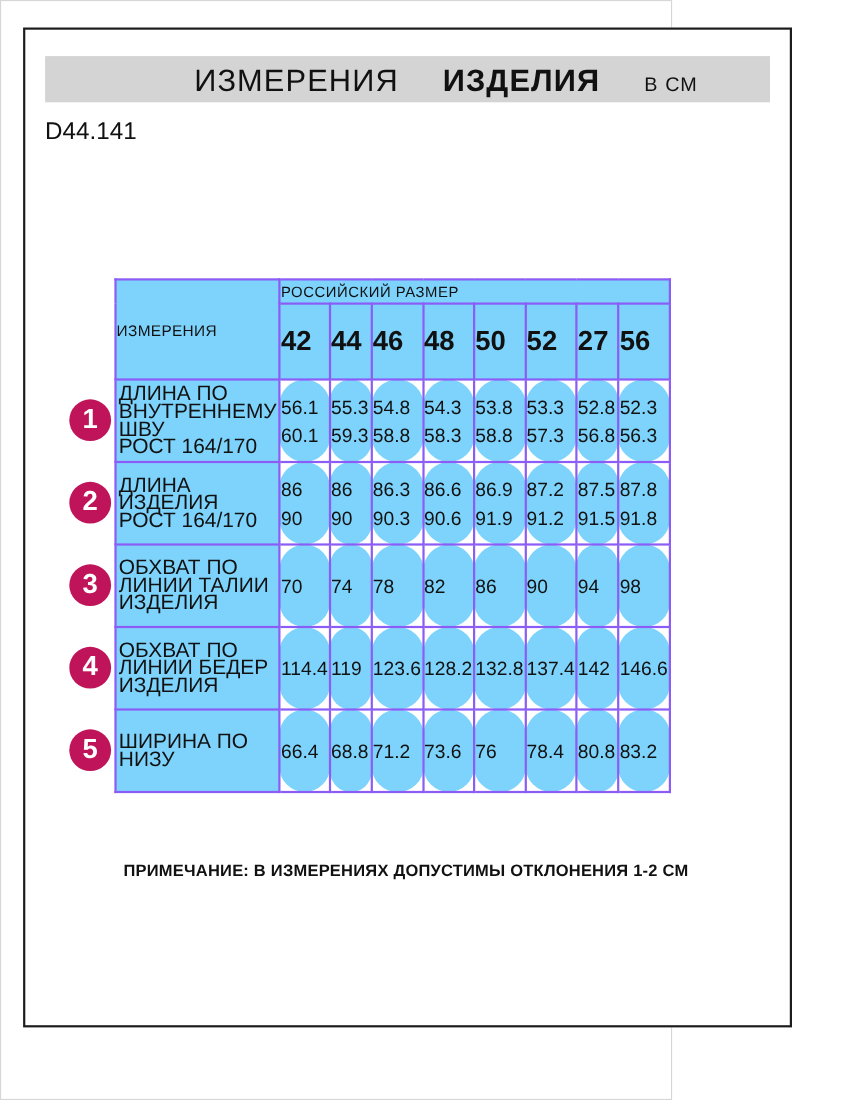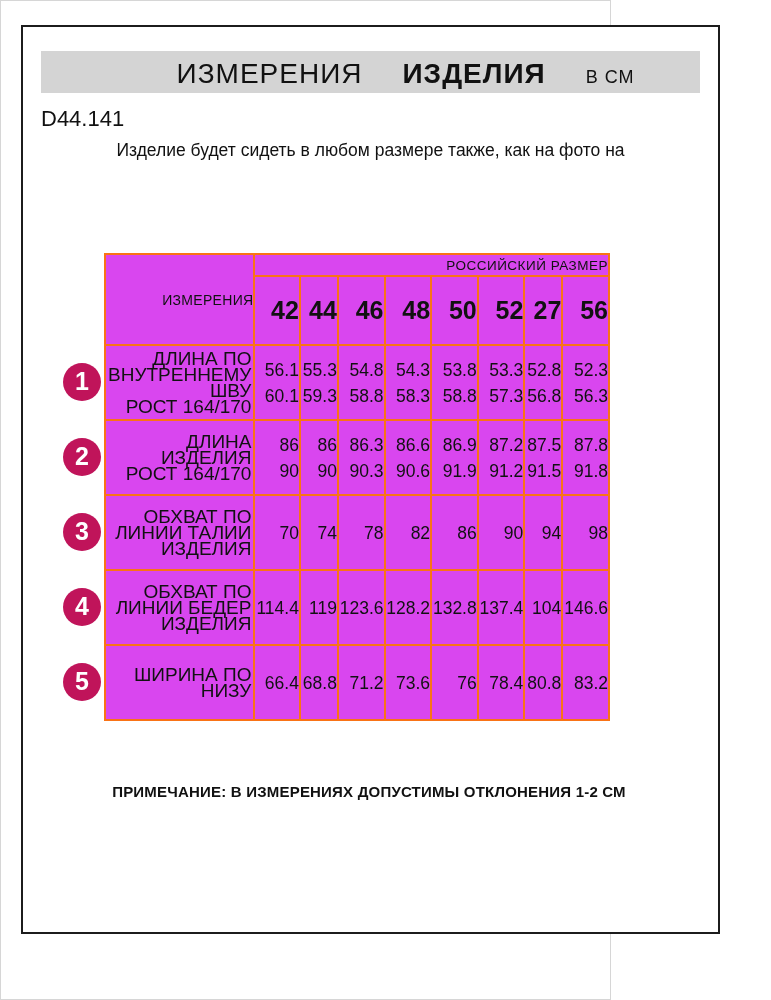--- a/index.html
+++ b/index.html
@@ -43,30 +43,30 @@
     position: absolute; left: 40px; top: 138px;
     width: 659px; text-align: center;
     font-size: 17.5px; line-height: 23px; font-weight: 400;
   }
   table.size-table {
     position: absolute; left: 103px; top: 252px;
     border-collapse: collapse;
     table-layout: fixed;
   }
   .size-table th, .size-table td {
-    border: 2px solid #f97316;
-    text-align: right; vertical-align: middle;
-    background: #d946ef;
+    border: 2px solid #8b5cf6;
+    text-align: left; vertical-align: middle;
+    background: #7dd3fc;
   }
   .corner-th { width: 106px; font-size: 14px; font-weight: 400; letter-spacing: 0.3px; }
   .group-th { height: 22px; font-size: 13.5px; font-weight: 400; letter-spacing: 0.5px; }
   .size-th { width: 53px; height: 69px; font-size: 25px; font-weight: 700; }
   .size-table tbody tr { height: 75px; }
   .label-cell { font-size: 19px; line-height: 16px; font-weight: 400; padding: 2px; }
-  .value-cell { font-size: 17.5px; line-height: 26px; font-weight: 400; }
+  .value-cell { font-size: 17.5px; line-height: 26px; font-weight: 400; border-radius: 23px; }
   .num-circle {
     position: absolute; left: 62px;
     width: 38px; height: 38px; border-radius: 50%;
     background: #c0145a; color: #ffffff;
     display: flex; align-items: center; justify-content: center;
     font-size: 25px; font-weight: 700;
   }
   .note {
     position: absolute; left: 85px; top: 782px;
     width: 566px; text-align: center;
@@ -81,21 +81,20 @@
 
   <div class="banner" style="background: rgb(212, 212, 212);">
     <span class="t1">ИЗМЕРЕНИЯ</span>
     <span class="t2">ИЗДЕЛИЯ</span>
     <span class="t3">В СМ</span>
   </div>
 
   <div class="model-code">D44.141</div>
 
   <div class="subtitle">
-    <div>Изделие будет сидеть в любом размере также, как на фото на</div>
   </div>
 
   <table class="size-table">
     <thead>
       <tr>
         <th class="corner-th" rowspan="2">ИЗМЕРЕНИЯ</th>
         <th class="group-th" colspan="8">РОССИЙСКИЙ РАЗМЕР</th>
       </tr>
       <tr id="size-row">
           <th class="size-th">42</th>
@@ -237,21 +236,21 @@
           <td class="value-cell">
             <div>128.2</div>
           </td>
           <td class="value-cell">
             <div>132.8</div>
           </td>
           <td class="value-cell">
             <div>137.4</div>
           </td>
           <td class="value-cell">
-            <div>104</div>
+            <div>142</div>
           </td>
           <td class="value-cell">
             <div>146.6</div>
           </td>
         </tr>
         <tr>
           <td class="label-cell">
             <div>ШИРИНА ПО</div>
             <div>НИЗУ</div>
           </td>

